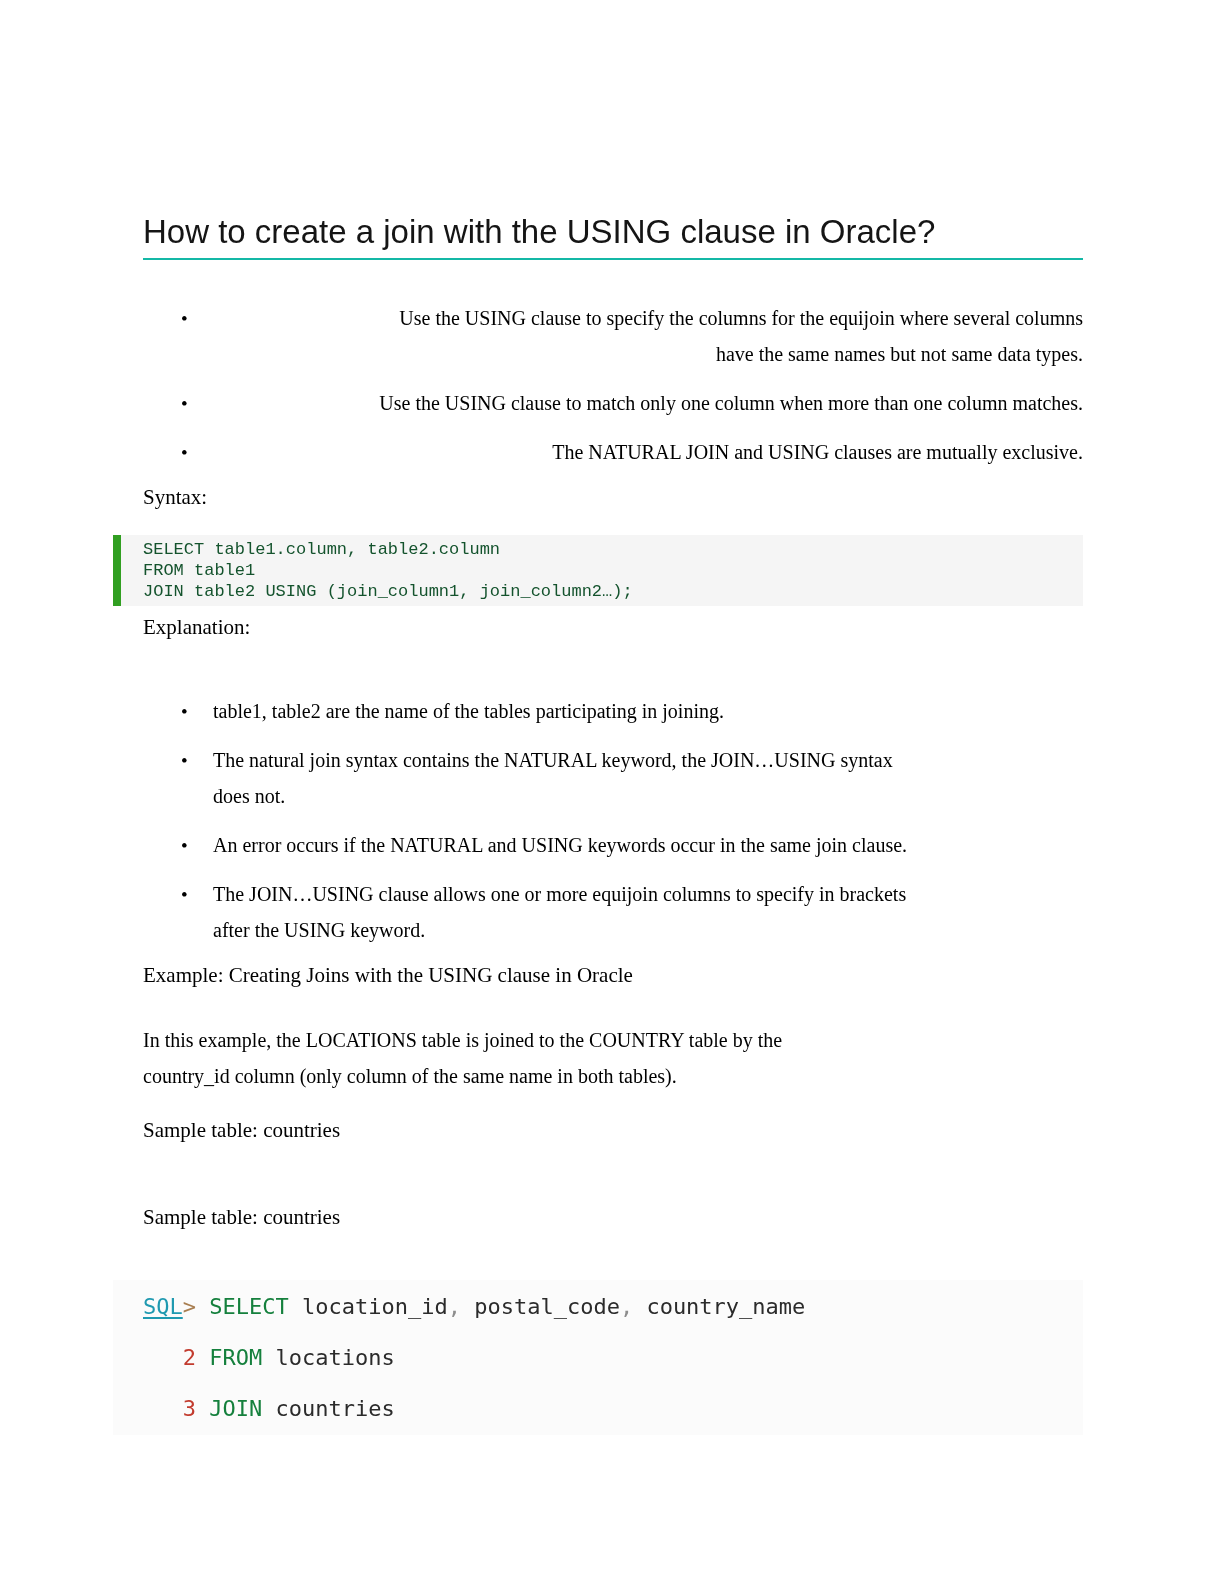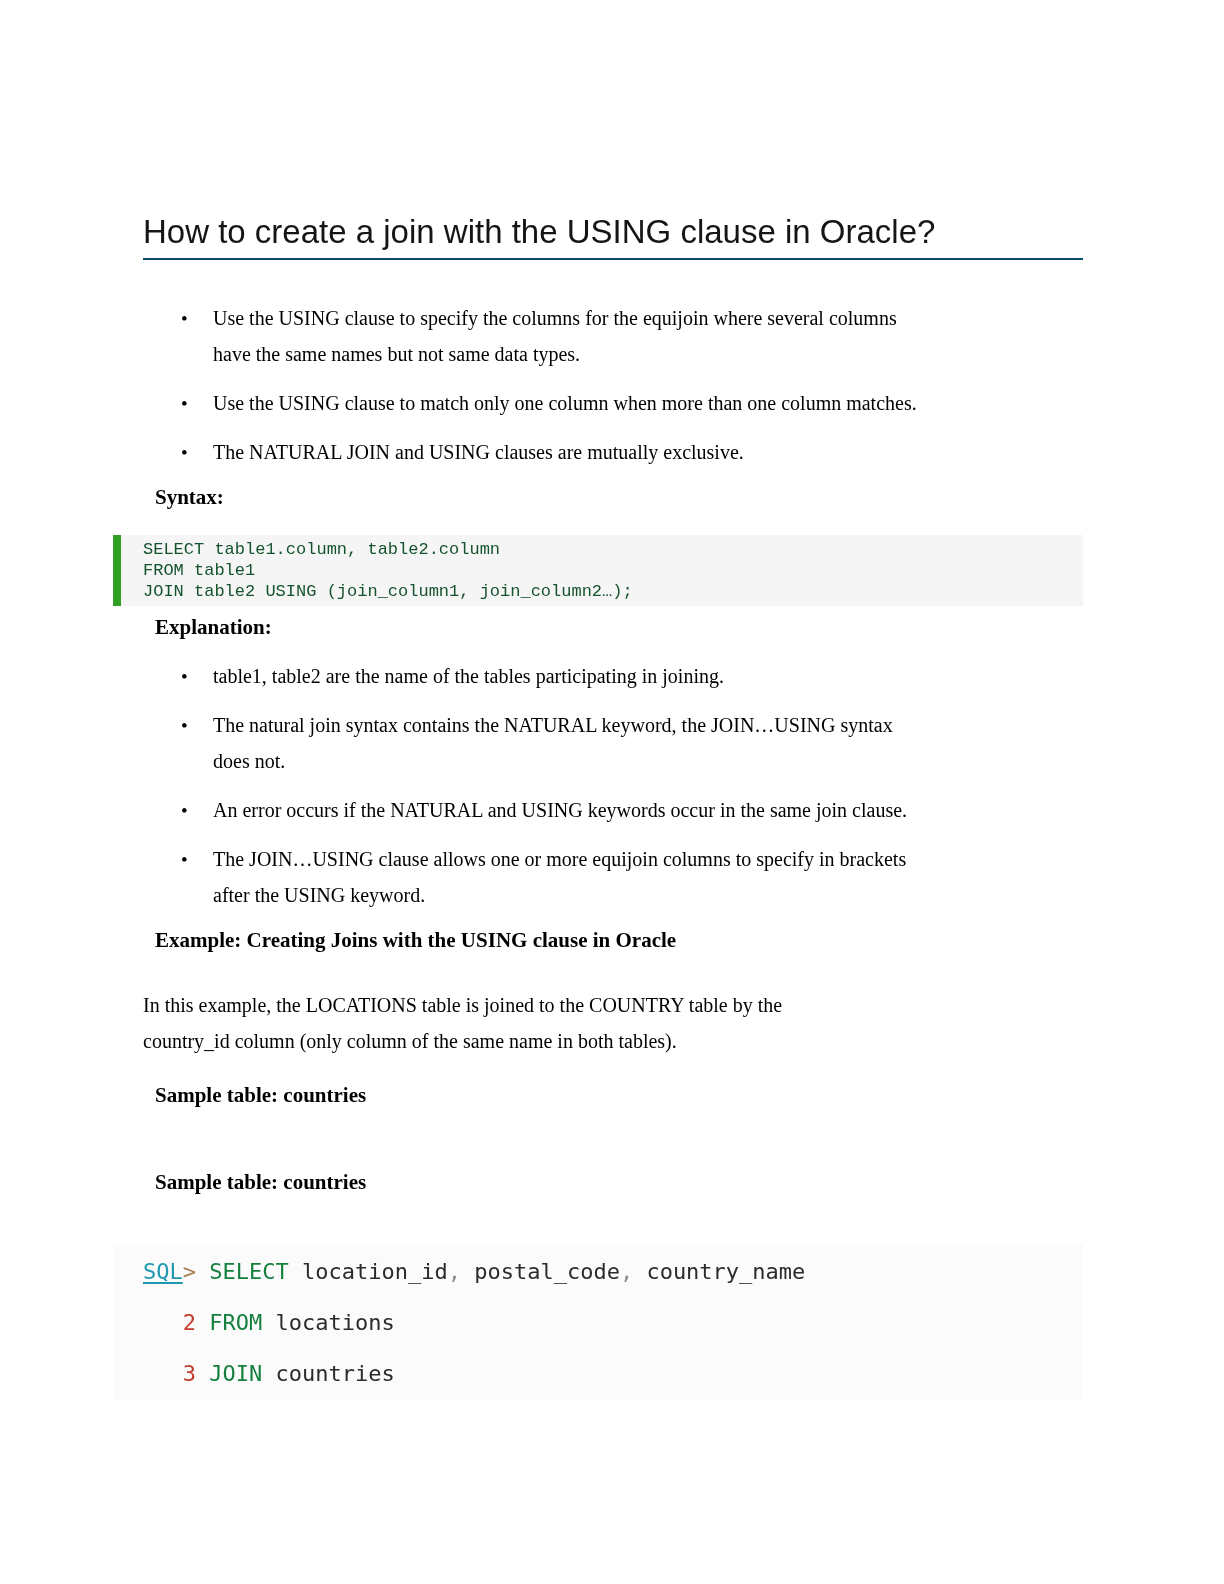--- a/index.html
+++ b/index.html
@@ -17,48 +17,48 @@
   
   h1.doc-title {
     margin: 0;
     font-family: "Liberation Sans", sans-serif;
     font-weight: normal;
     font-size: 33px;
     line-height: 40px;
     color: #151515;
     letter-spacing: 0px;
     padding-bottom: 6px;
-    border-bottom: 2px solid #0c4a6e;
+    border-bottom: 2px solid #14b8a6;
   }
 
   
   ul.bullets { list-style: none; margin: 0; padding: 0; }
-  ul.bullets.intro { margin-top: 40px; }
-  ul.bullets.explain { margin-top: 18px; }
+  ul.bullets.intro { margin-top: 40px; text-align: right; }
+  ul.bullets.explain { margin-top: 53px; }
   ul.bullets li {
     position: relative;
     padding-left: 70px;
     font-size: 20px;
     line-height: 36px;
     margin-bottom: 13px;
   }
   ul.bullets li .bullet-marker {
     position: absolute;
     left: 38px;
     top: 0;
   }
   ul.bullets li .bullet-marker::before { content: "\2022"; font-size: 19px; }
   ul.bullets li .li-text { white-space: pre-line; }
 
   
   h2.sec {
-    margin: 12px;
+    margin: 0;
     font-size: 21px;
     line-height: 26px;
-    font-weight: bold;
+    font-weight: normal;
     color: #000000;
   }
   h2.sec.syntax      { margin-top: 14px; }
   h2.sec.explanation { margin-top: 8px; }
   h2.sec.example     { margin-top: 14px; }
   h2.sec.sample-loc  { margin-top: 23px; }
   h2.sec.sample-cty  { margin-top: 61px; }
 
   
   .code-syntax {

